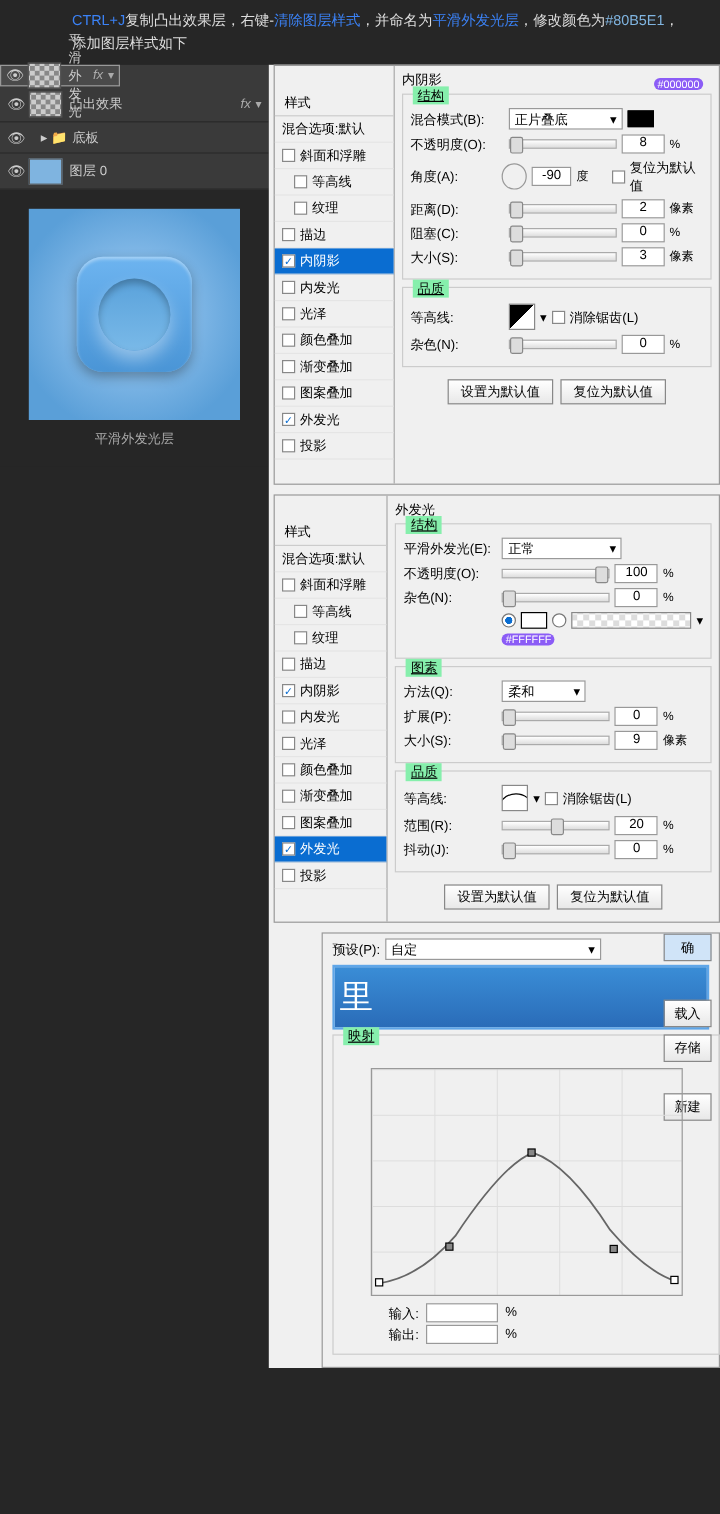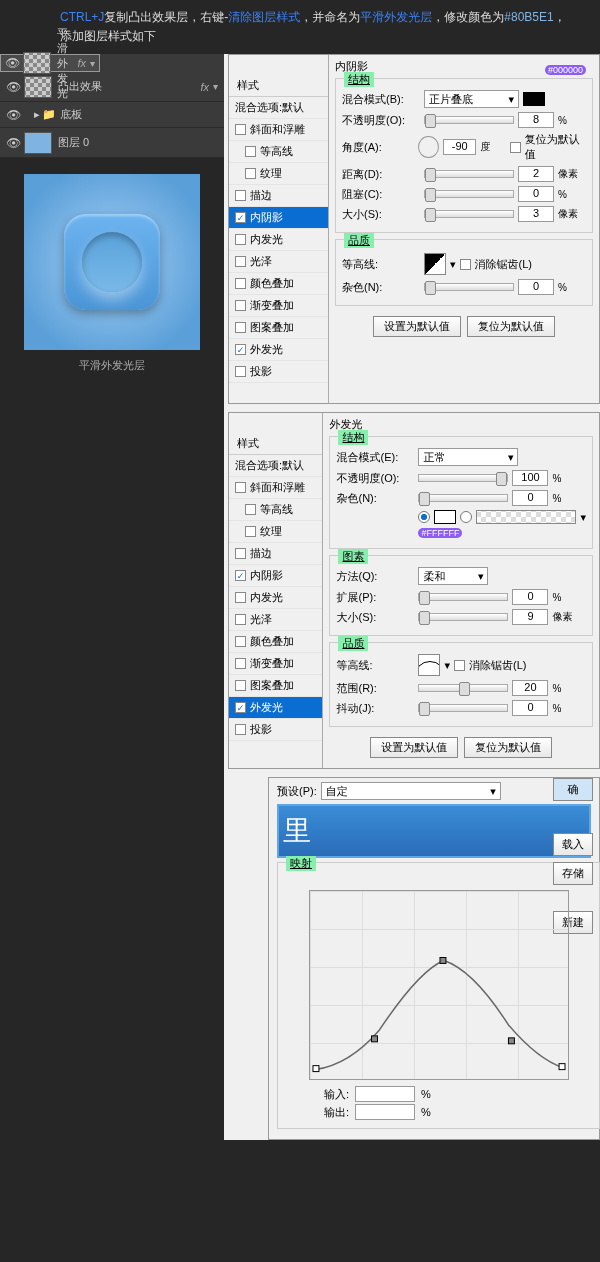--- a/index.html
+++ b/index.html
@@ -301,21 +301,21 @@
               <span class="ck"></span>
               <span>投影</span>
             </div>
           </div>
       </div>
       <div class="props">
         <div><span>外发光</span></div>
         <div class="fieldset" style="margin-top:4px;">
           <span class="ftitle">结构</span>
           <div class="row" style="margin-top:-10px;">
-            <span class="rlabel">混合模式(E):</span>
+            <span class="rlabel">平滑外发光(E):</span>
             <div class="sel">
                 <span>正常</span>
                 <span>▾</span>
               </div>
           </div>
           <div class="row">
             <span class="rlabel">不透明度(O):</span>
             <div class="slider r"></div>
             <div class="numbox">100</div>
             <span class="unit">%</span>

